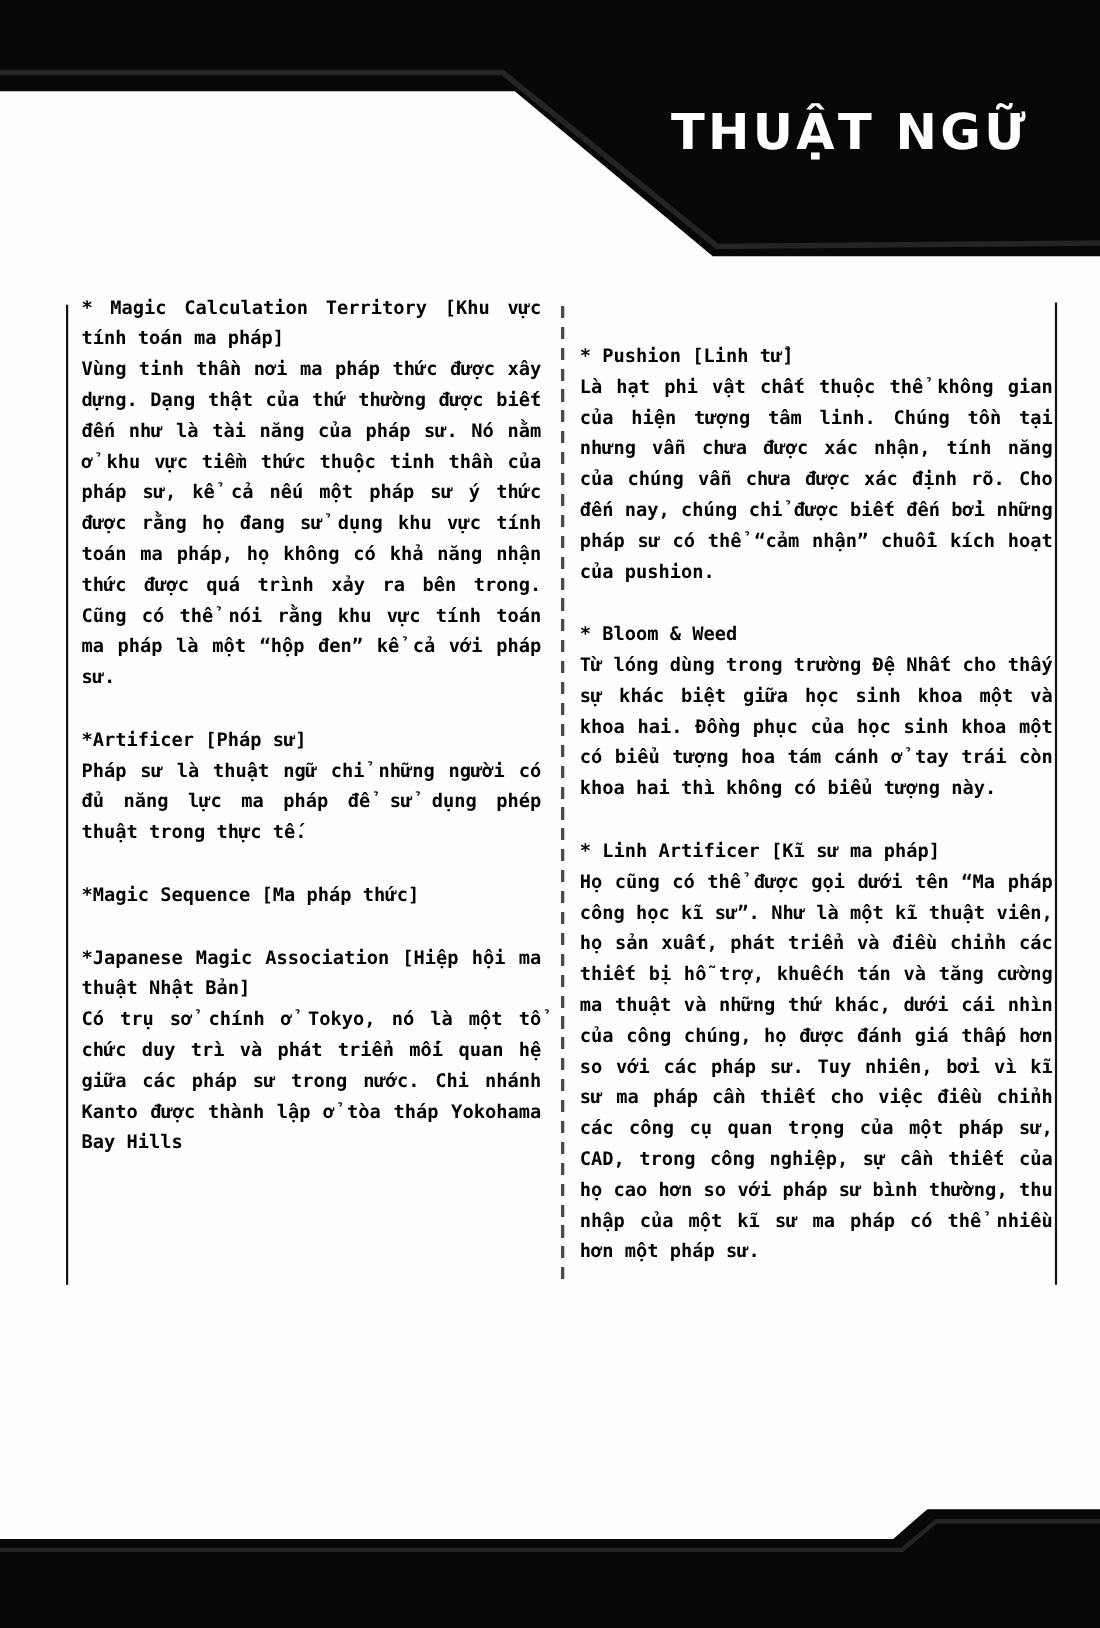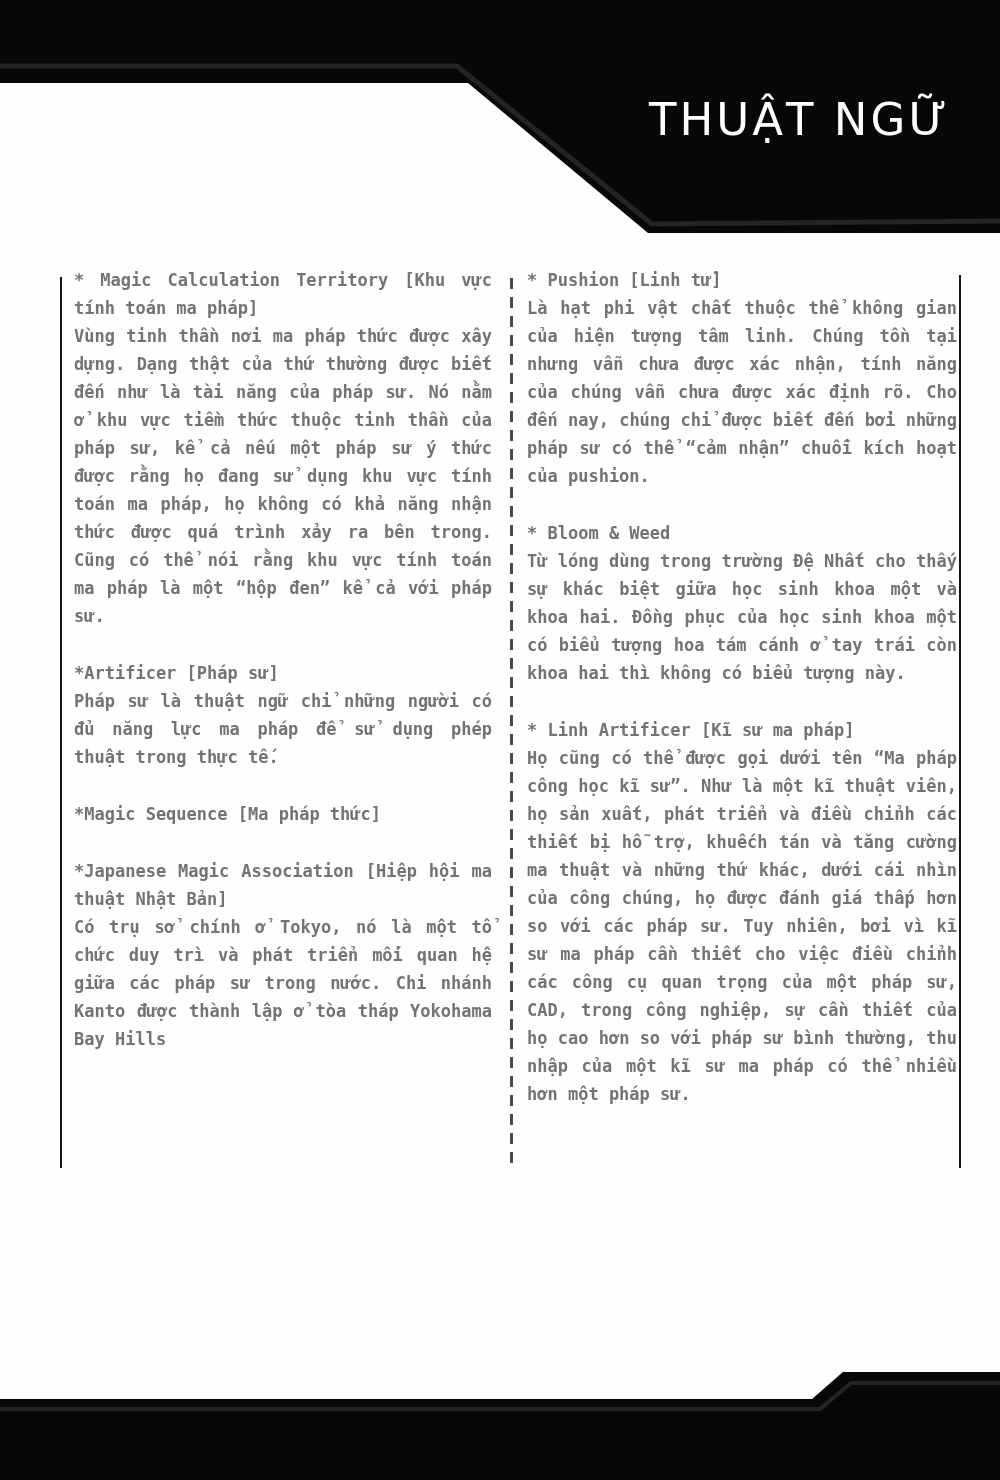--- a/index.html
+++ b/index.html
@@ -12,24 +12,24 @@
   }
   
   .banner-svg{position:absolute;left:0;top:0;display:block;}
   .footer-svg{position:absolute;left:0;top:1360px;display:block;}
   .page-title{
     position:absolute;
     top:88px;right:50px;
     width:340px;height:64px;
     color:#ffffff;
     font-family:"DejaVu Sans", sans-serif;
-    font-weight:normal;
+    font-weight:bold;
     font-size:45px;
     letter-spacing:3px;
-    text-align:right;
+    text-align:left;
     line-height:64px;
     white-space:nowrap;
   }
   
   .rule-left{
     position:absolute;left:60px;top:277px;
     width:2px;height:891px;background:#141414;
   }
   .rule-right{
     position:absolute;left:959px;top:275px;
@@ -38,27 +38,27 @@
   .rule-divider{
     position:absolute;left:510px;top:278px;
     width:3px;height:888px;
     background:repeating-linear-gradient(
       to bottom,#4a4a4a 0px,#4a4a4a 11px,
       transparent 11px,transparent 19px);
   }
   
   .col{
     position:absolute;top:266px;
-    color:#737373;
+    color:#000000;
     font-size:17px;
     font-weight:bold;
     line-height:28px;
   }
   .col-left{left:74px;width:418px;}
-  .col-right{left:527px;width:430px;}
+  .col-right{left:527px;width:430px;margin-top:44px;}
   .entry{margin:0 0 29px 0;}
   .entry .term,
   .entry .definition{
     margin:0;padding:0;
     text-align:justify;
     text-justify:inter-word;
   }
 </style>
 </head>
 <body>

